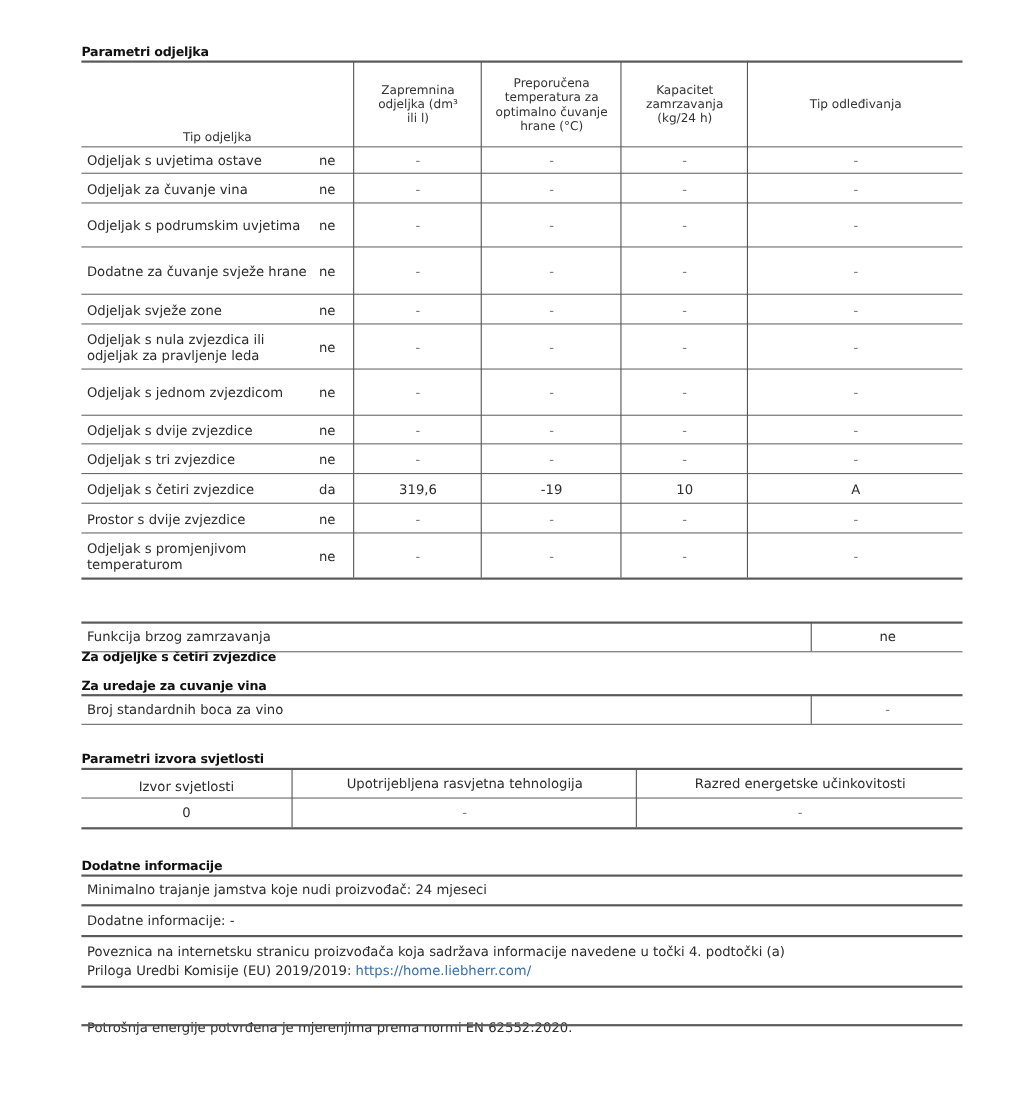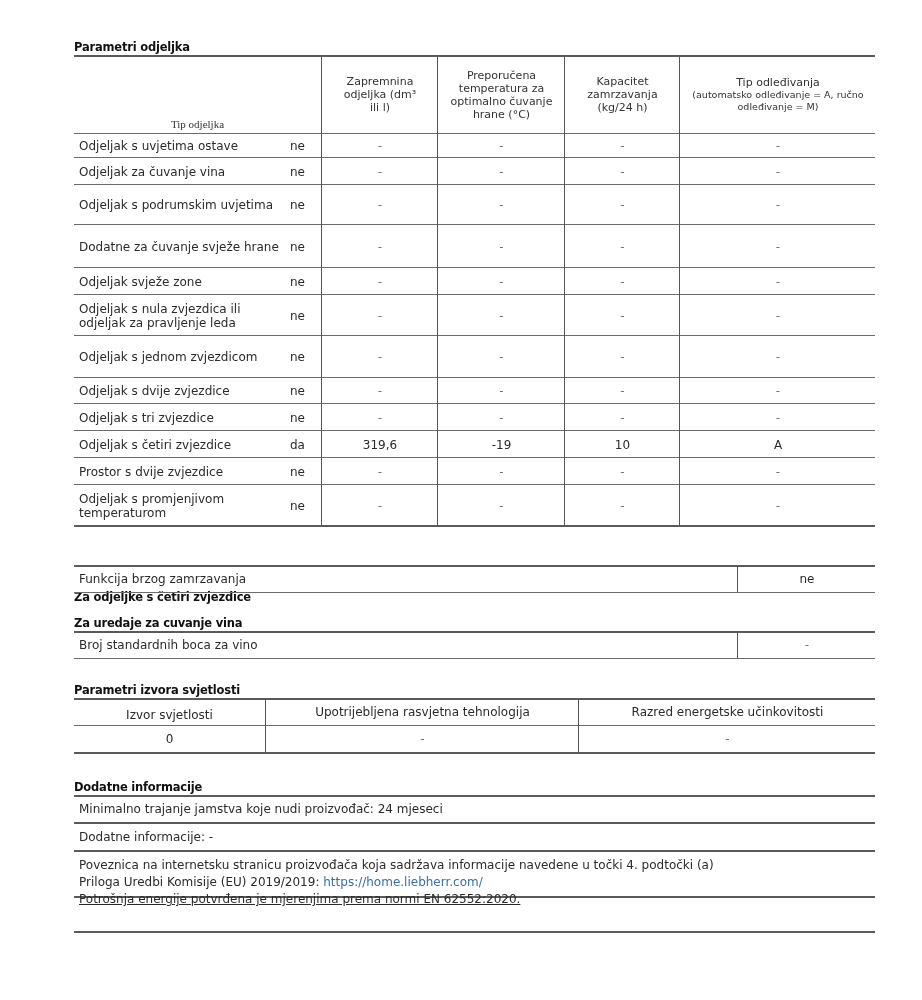--- a/index.html
+++ b/index.html
@@ -15,35 +15,34 @@
   .dash { color: #777; }
   .link { color: #3a6ea5; text-align: center; }
   .txt { position: absolute; left: 79px; font-size: 12px; line-height: 16px; color: #2b2b2b; }
 </style>
 </head>
 <body>
 
 <div class="sec-title" style="top:40px;">Parametri odjeljka</div>
 <div class="hline thick" style="top:55px;"></div>
 
-<div class="cell center hdr" style="left:74px; top:56px; width:247px; height:77px; align-items:flex-end; padding-bottom:2px; box-sizing:border-box;font-family:Liberation Serif, serif;">
+<div class="cell center hdr" style="left:74px; top:56px; width:247px; height:77px; align-items:flex-end; padding-bottom:2px; box-sizing:border-box;">
   <span>Tip odjeljka</span>
 </div>
 <div class="cell center hdr" style="left:323px; top:56px; width:114px; height:77px; padding:0 18px; box-sizing:border-box;">
   <span>Zapremnina odjeljka (dm³ ili l)</span>
 </div>
 <div class="cell center hdr" style="left:439px; top:56px; width:125px; height:77px; padding:0 6px; box-sizing:border-box;">
   <span>Preporučena temperatura za optimalno čuvanje hrane (°C)</span>
 </div>
 <div class="cell center hdr" style="left:566px; top:56px; width:113px; height:77px; padding:0 16px; box-sizing:border-box;">
   <span>Kapacitet zamrzavanja (kg/24 h)</span>
 </div>
 <div class="cell center hdr" style="left:681px; top:56px; width:194px; height:77px; flex-direction:column; justify-content:center; padding:0 4px; box-sizing:border-box;">
   <span>Tip odleđivanja</span>
-  <span class="hdr-small">(automatsko odleđivanje = A, ručno odleđivanje = M)</span>
 </div>
 
 <div class="hline" style="top:133px;"></div>
 
 <div id="rows">
     <div class="cell" style="left: 79px; top: 134px; width: 200px; height: 24px;">Odjeljak s uvjetima ostave</div>
     <div class="cell" style="left: 290px; top: 134px; width: 30px; height: 24px;">ne</div>
     <div class="cell center dash" style="left: 323px; top: 134px; width: 114px; height: 24px;">-</div>
     <div class="cell center dash" style="left: 439px; top: 134px; width: 125px; height: 24px;">-</div>
     <div class="cell center dash" style="left: 566px; top: 134px; width: 113px; height: 24px;">-</div>
@@ -184,14 +183,14 @@
 <div class="hline thick" style="top:795px;"></div>
 <div class="txt" style="top:801px;">Minimalno trajanje jamstva koje nudi proizvođač: 24 mjeseci</div>
 <div class="hline thick" style="top:822px;"></div>
 <div class="txt" style="top:829px;">Dodatne informacije: -</div>
 <div class="hline thick" style="top:850px;"></div>
 <div class="txt" style="top:857px;">Poveznica na internetsku stranicu proizvođača koja sadržava informacije navedene u točki 4. podtočki (a)</div>
 <div class="txt" style="top:874px;">
   <span>Priloga Uredbi Komisije (EU) 2019/2019: </span><span class="link">https://home.liebherr.com/</span>
 </div>
 <div class="hline thick" style="top:896px;"></div>
-<div class="txt" style="top:891px;text-decoration:underline;">Potrošnja energije potvrđena je mjerenjima prema normi EN 62552:2020.</div>
+<div class="txt" style="top:926px;">Potrošnja energije potvrđena je mjerenjima prema normi EN 62552:2020.</div>
 <div class="hline thick" style="top:931px;"></div>
 
 </body></html>

